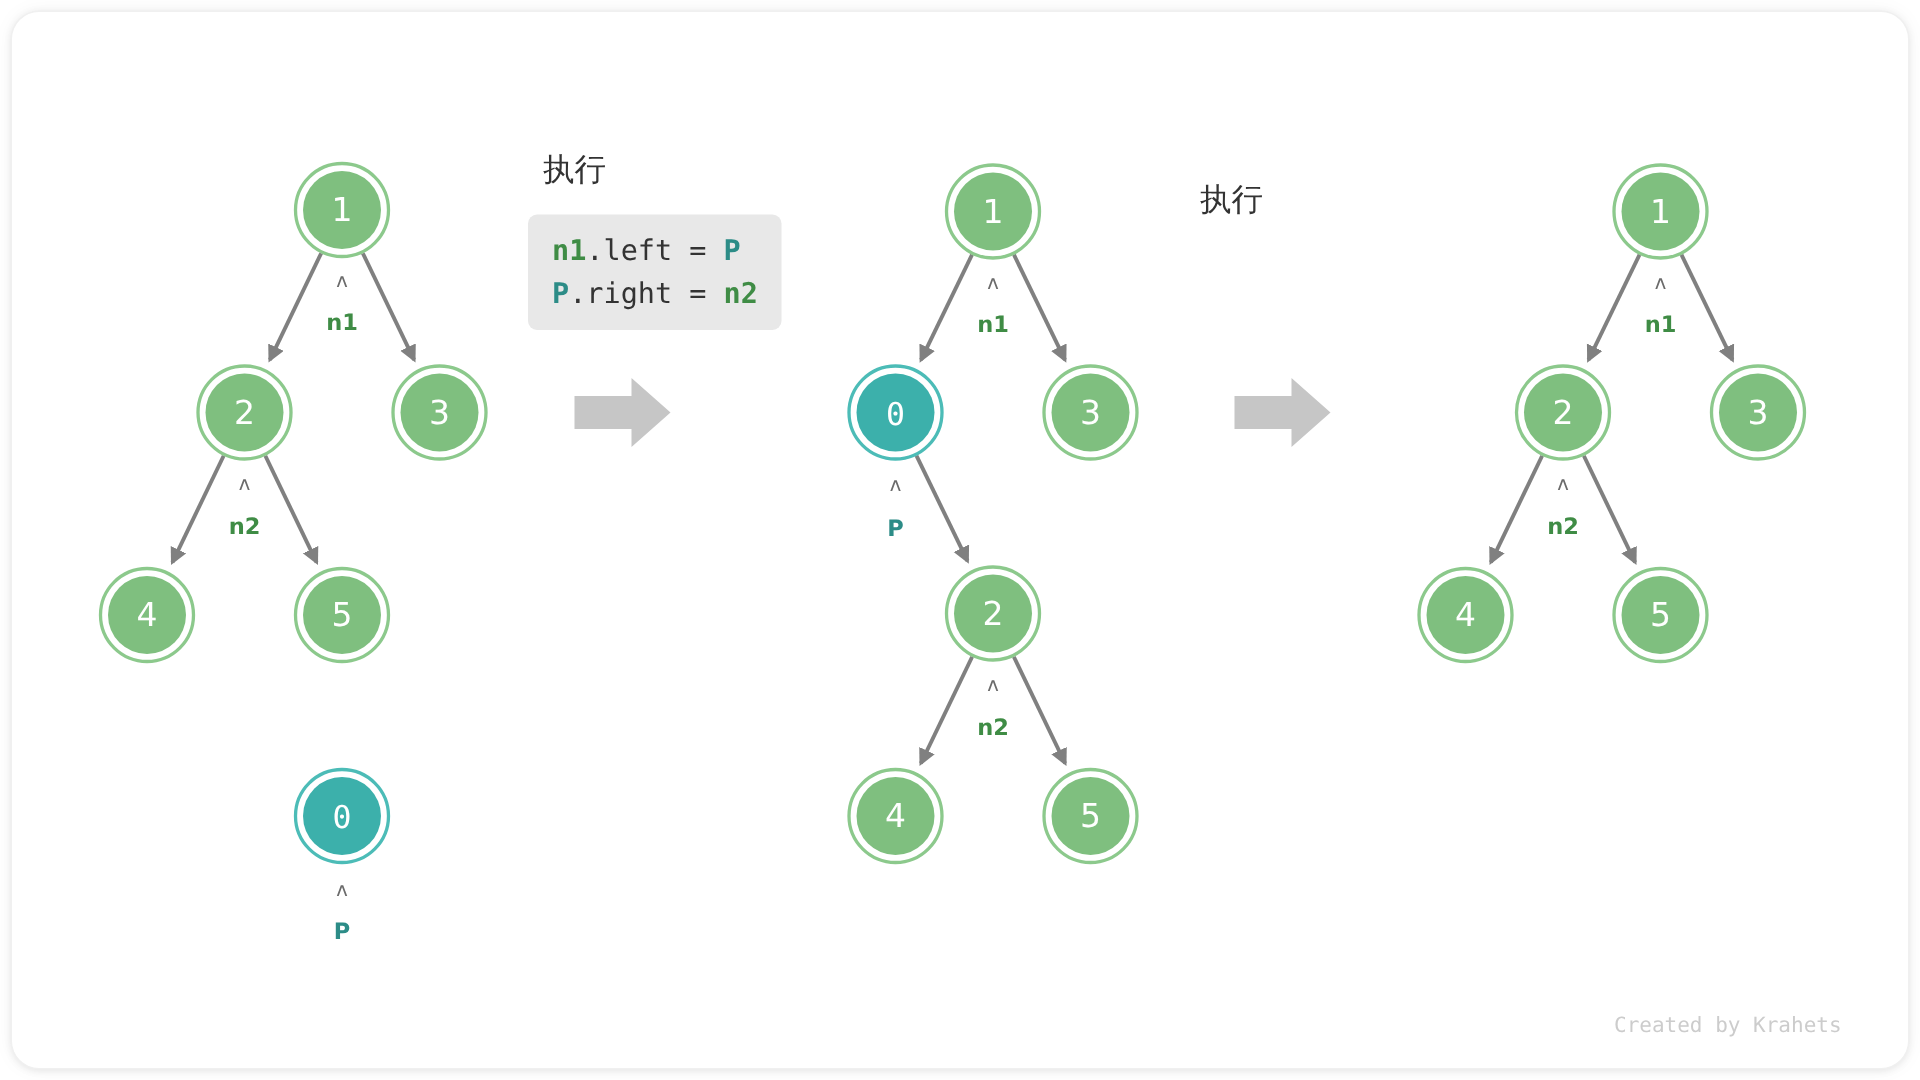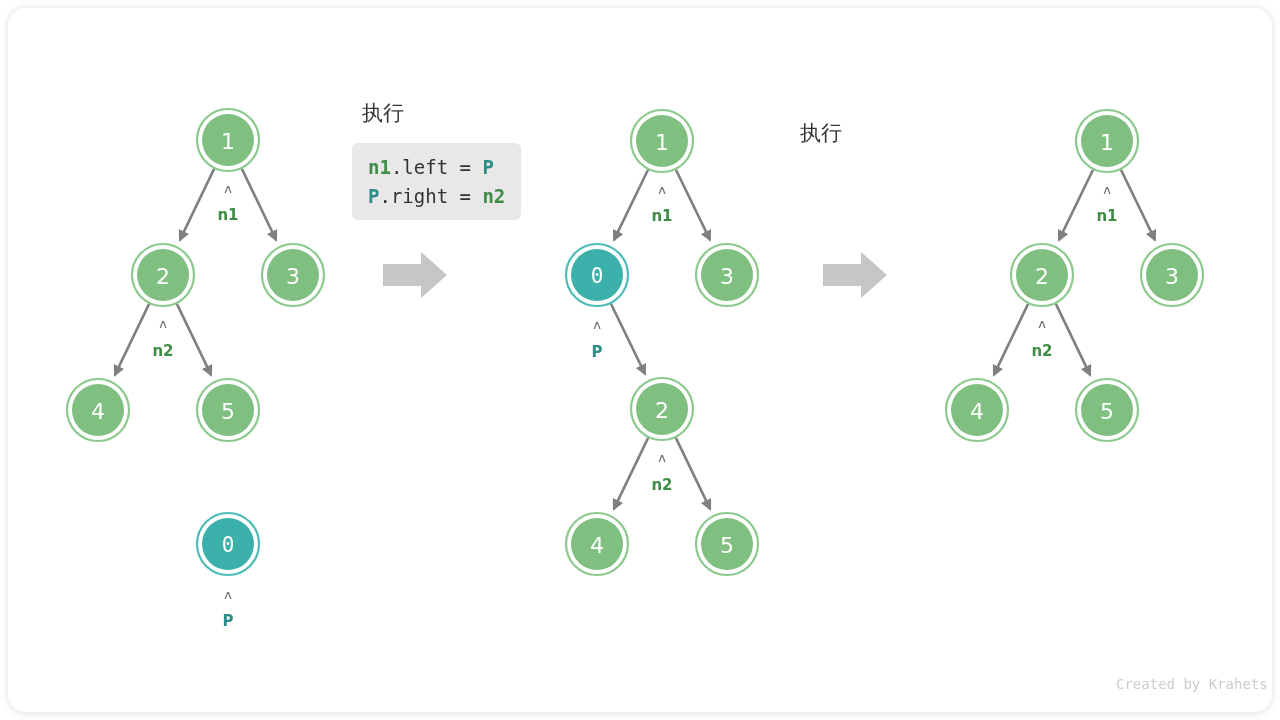--- a/index.html
+++ b/index.html
@@ -80,21 +80,20 @@
     white-space: pre;
   }
   .codebox .v-green { color: #3f8c45; font-weight: bold; }
   .codebox .v-teal  { color: #2c8c87; font-weight: bold; }
   .credit {
     position: absolute;
     font-family: "DejaVu Sans Mono", monospace;
     font-size: 14px;
     color: #cccccc;
     white-space: nowrap;
-    margin-left: 40px;
   }
 </style>
 </head>
 <body>
 
 <div id="canvas">
   <div class="card"></div>
 
   <svg class="layer" viewBox="0 0 1280 720">
     <defs>

